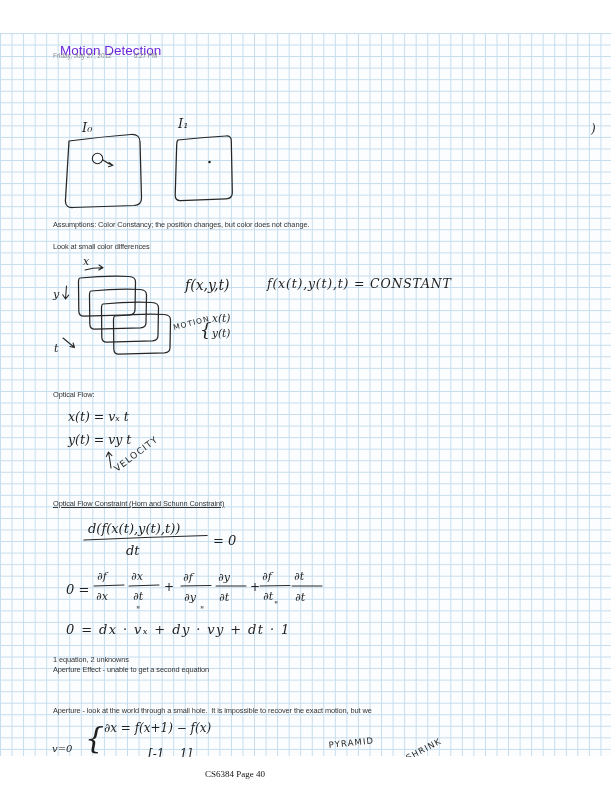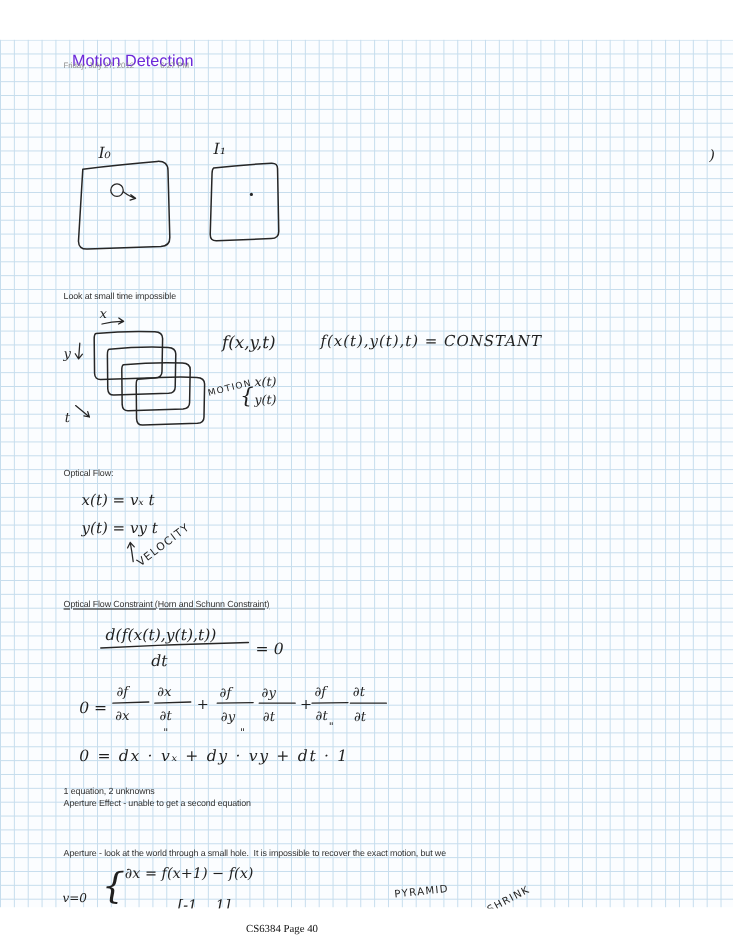--- a/index.html
+++ b/index.html
@@ -132,21 +132,22 @@
   <div class="margin top"></div>
   <div class="margin bottom"></div>
 
   <div class="txt title">Motion Detection</div>
   <div class="txt dateline">
     <span>Friday, July 27, 2012</span>
     <span>6:27 PM</span>
   </div>
 
 
-  <div class="txt" style="left:53px;top:242px;">Look at small time impossible</div>
+  <div class="txt" style="left:53px;top:220px;">Assumptions: Color Constancy; the position changes, but color does not change.</div>
+  <div class="txt" style="left:53px;top:242px;">Look at small color differences</div>
   <div class="txt" style="left:53px;top:390px;">Optical Flow:</div>
   <div class="txt" style="left:53px;top:499px;text-decoration:underline;">Optical Flow Constraint (Horn and Schunn Constraint)</div>
   <div class="txt" style="left:53px;top:655px;">1 equation, 2 unknowns</div>
   <div class="txt" style="left:53px;top:665px;">Aperture Effect - unable to get a second equation</div>
   <div class="txt" style="left:53px;top:686px;">
     <div>Aperture - look at the world through a small hole.  It is impossible to recover the exact motion, but we</div>
   </div>
 
   <div class="txt footer">CS6384 Page 40</div>
 </div>

